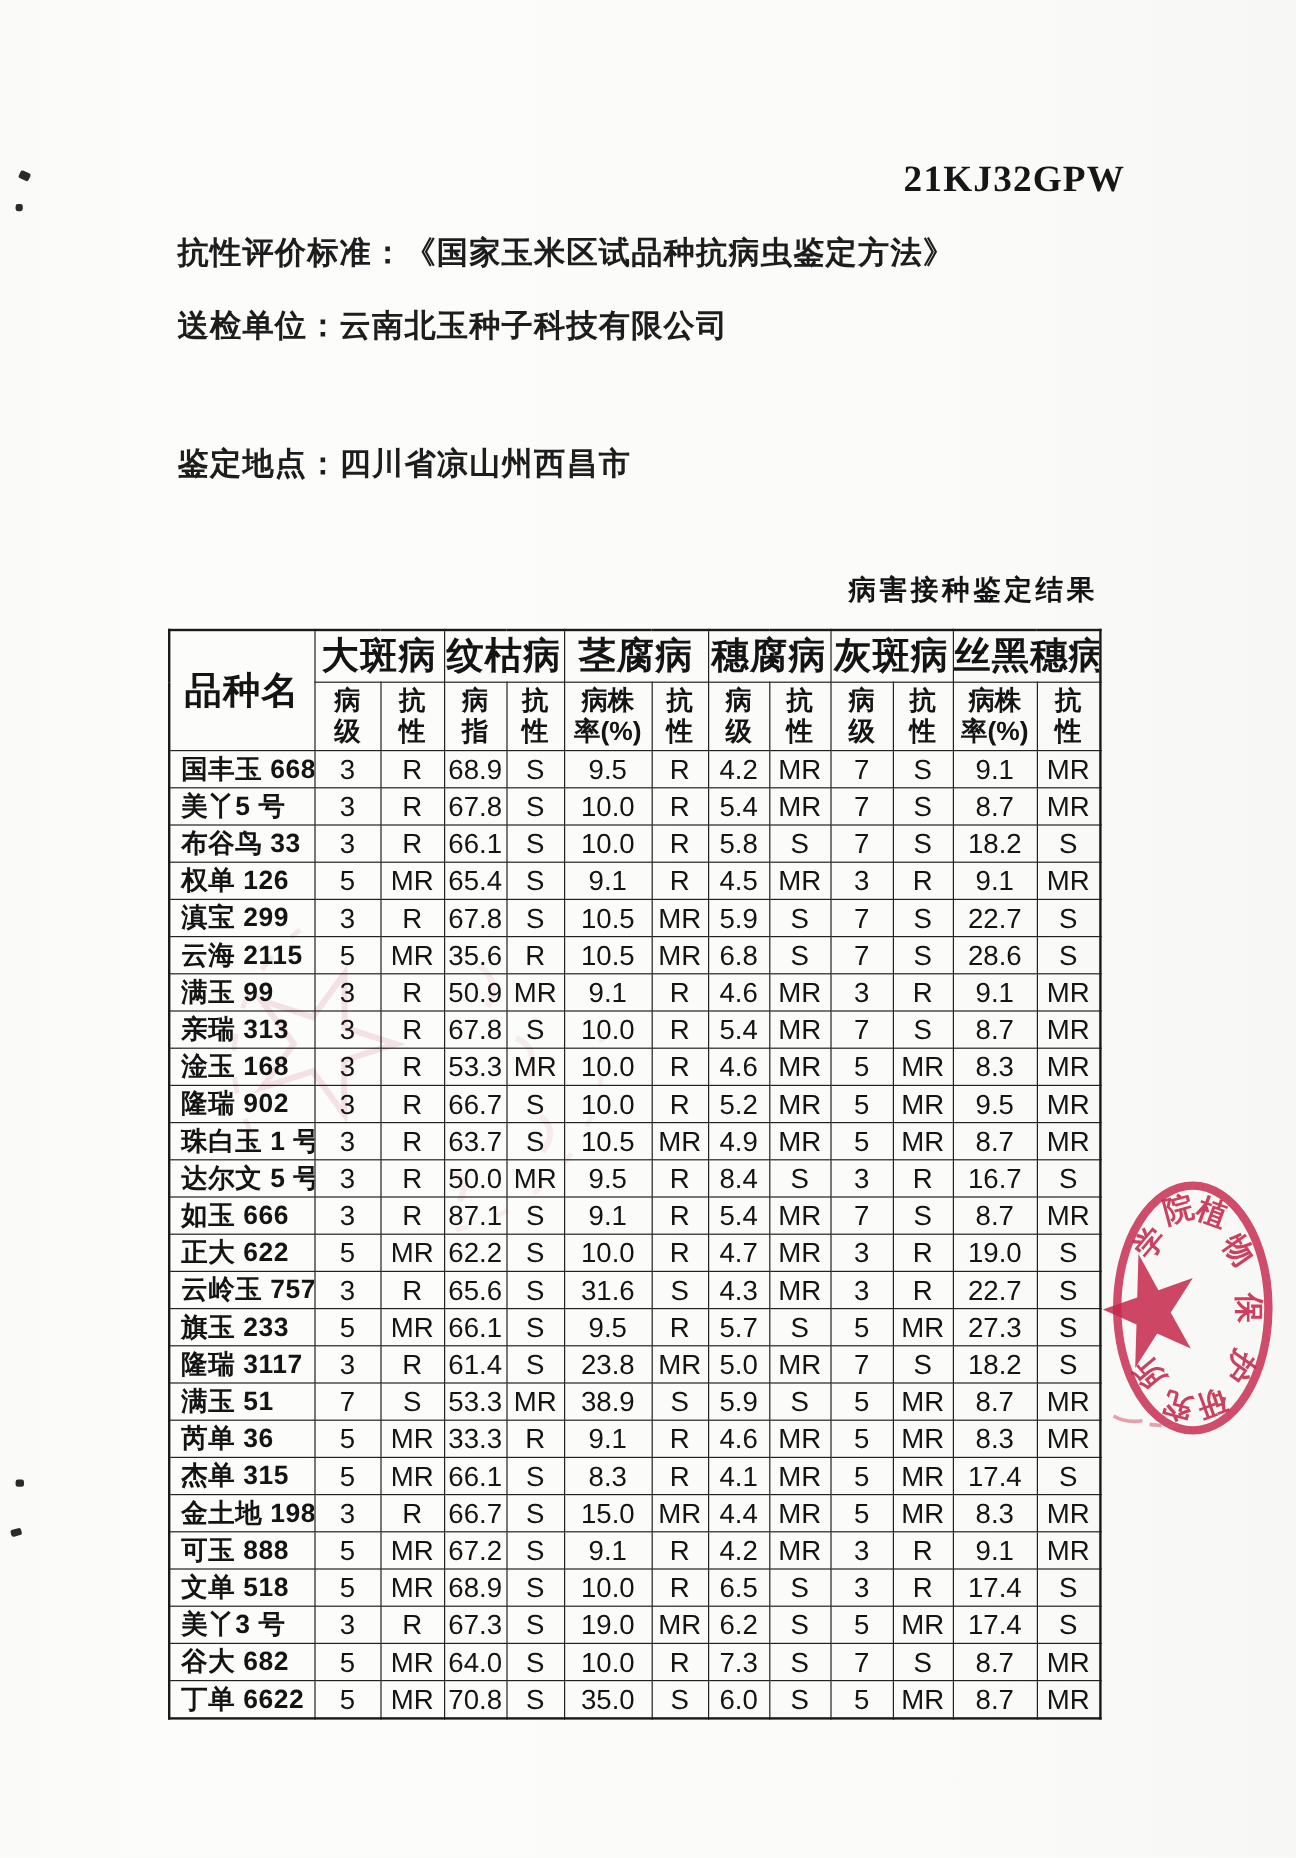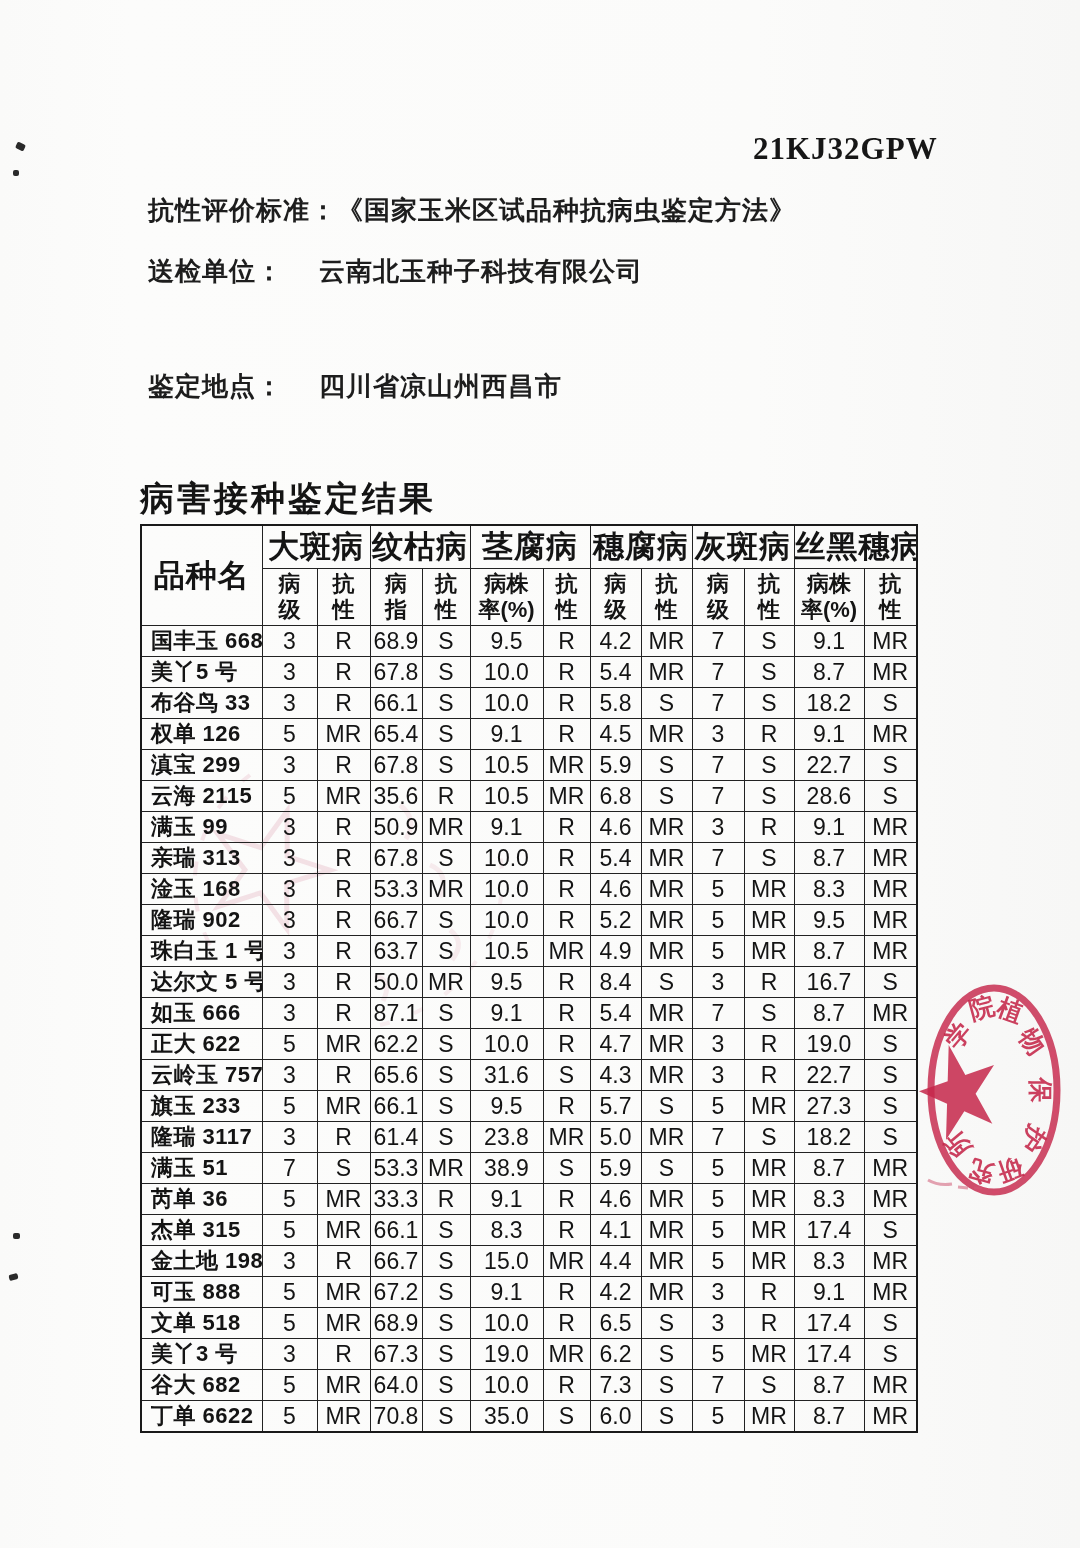--- a/index.html
+++ b/index.html
@@ -13,30 +13,30 @@
     background:linear-gradient(90deg,#fafaf9 0%,#fcfcfb 12%,#fbfbfa 70%,#f7f7f6 100%);}
   
   .doc-code{
     position:absolute;left:753px;top:131px;
     font-family:"Liberation Serif","DejaVu Serif",serif;
     font-size:31px;font-weight:700;letter-spacing:1px;color:#161616;
   }
   .hline{position:absolute;left:148px;font-size:26px;font-weight:700;
     letter-spacing:1px;color:#1d1d1d;white-space:nowrap;}
   .hline .lbl{display:inline-block;}
-  .hline .val{display:inline-block;margin-left:36px;}
+  .hline .val{display:inline-block;}
   #hline-0{top:193px;}
   #hline-1{top:254px;}
   #hline-2{top:314px;}
   #hline-3{top:369px;}
   #hline-0 .val{margin-left:0px;}
   
   .tbl-title{
-    position:absolute;left:140px;top:476px;width:775px;text-align:left;
-    font-size:34px;font-weight:800;letter-spacing:3px;color:#141414;
+    position:absolute;left:140px;top:476px;width:775px;text-align:right;
+    font-size:23px;font-weight:800;letter-spacing:3px;color:#141414;
   }
   
   .tbl-wrap{position:absolute;left:140px;top:524px;width:776px;}
   table.results{
     border-collapse:collapse;table-layout:fixed;width:776px;
     border:2.5px solid #1a1a1a;
     font-family:"Liberation Sans","DejaVu Sans",sans-serif;
   }
   table.results th,table.results td{
     border:1.6px solid #222;overflow:hidden;white-space:nowrap;

